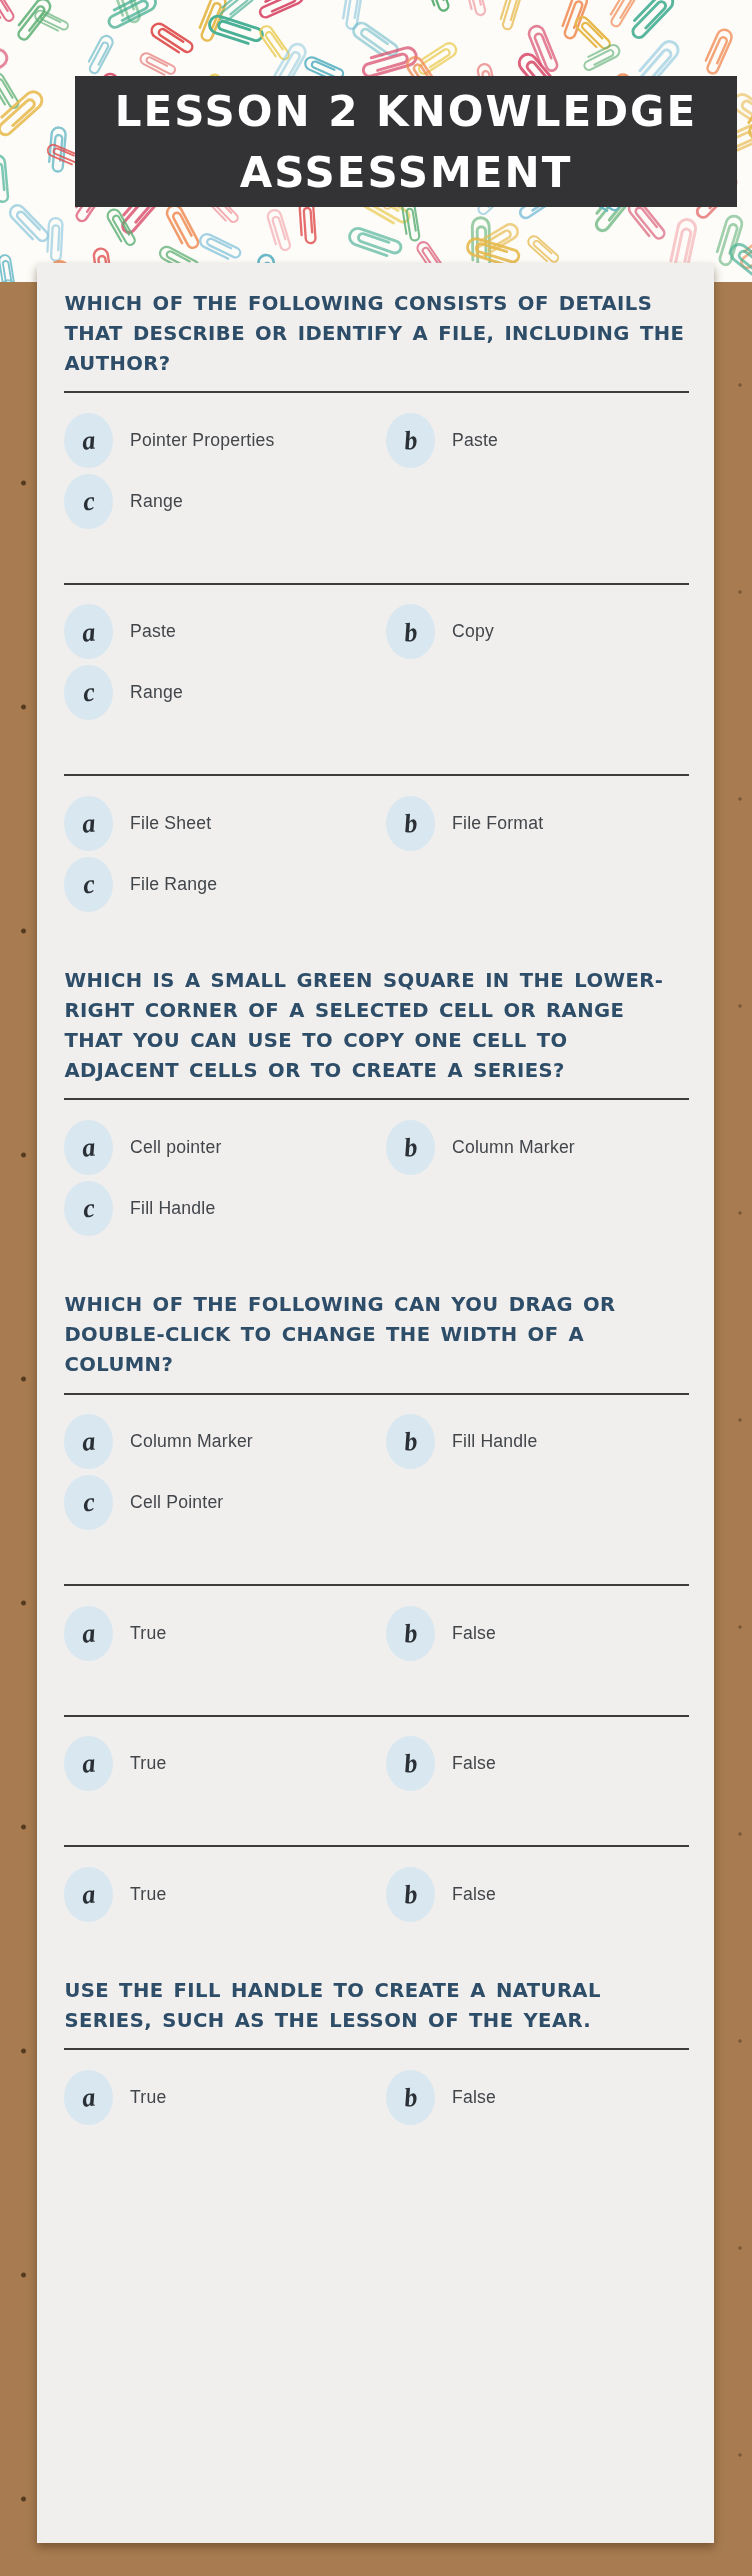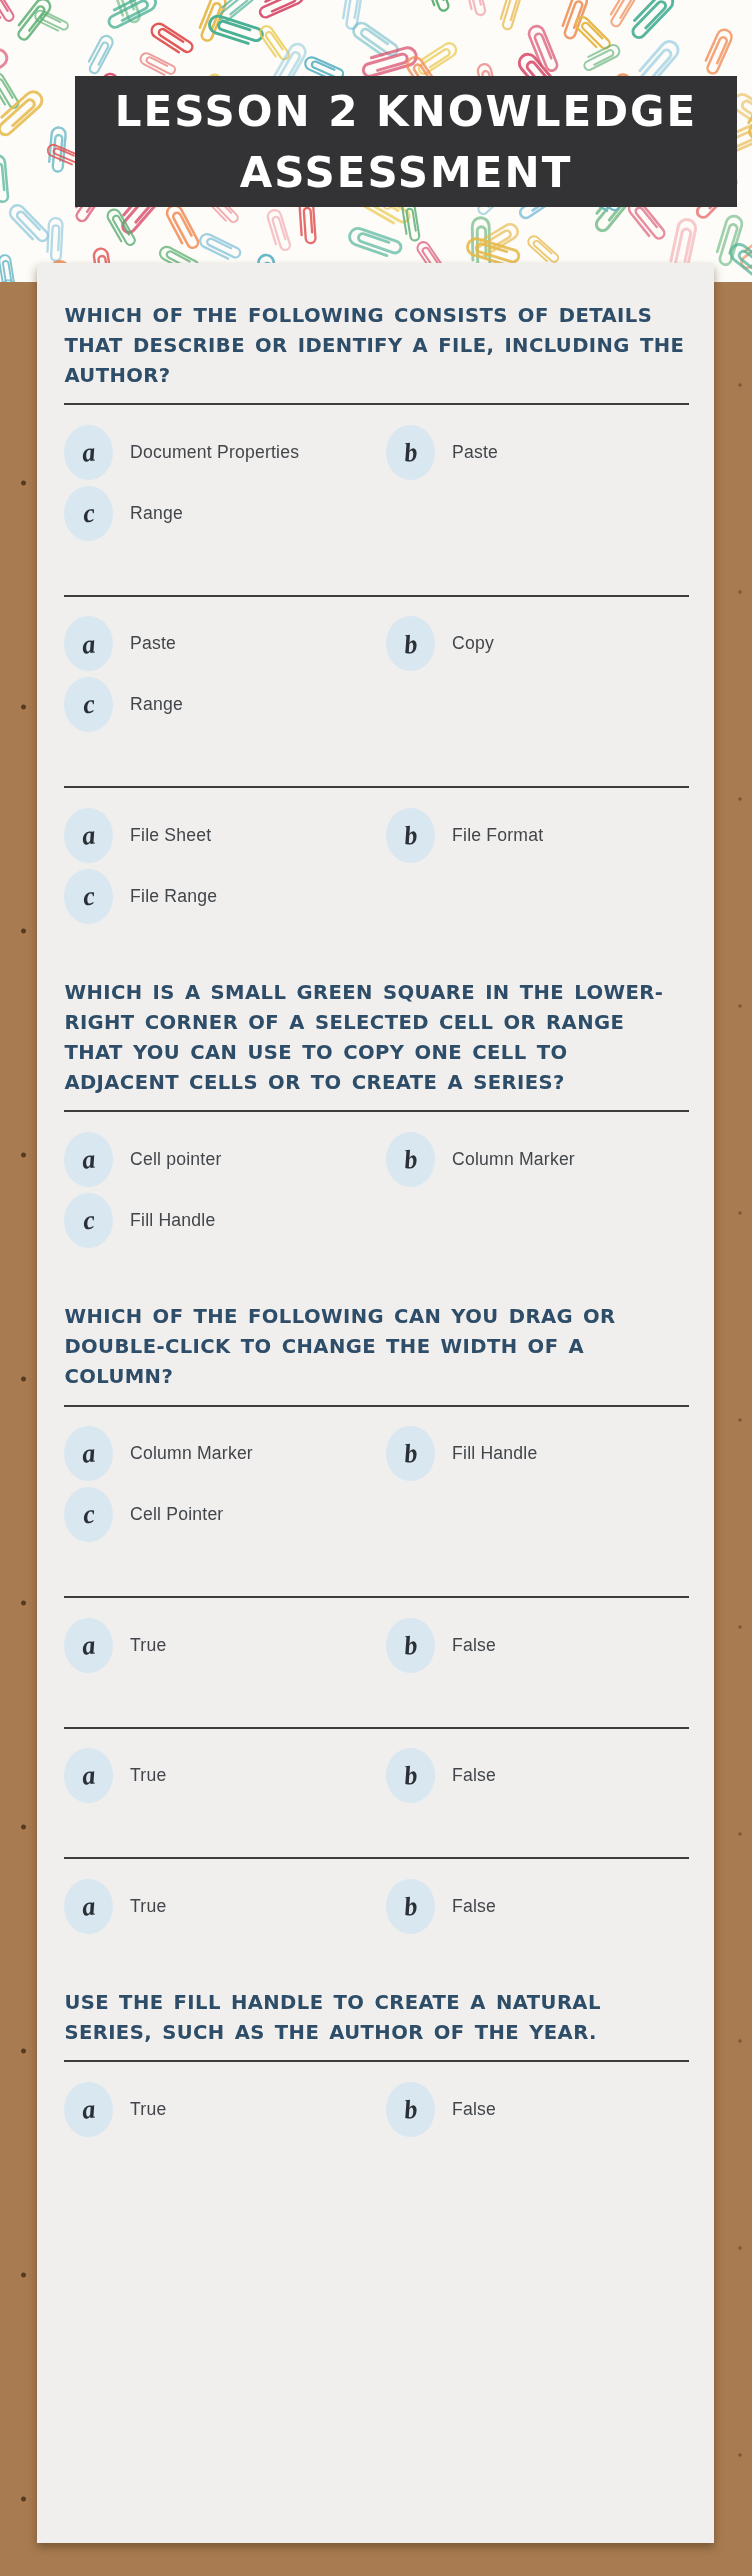--- a/index.html
+++ b/index.html
@@ -41,21 +41,21 @@
     position:absolute; left:37px; top:263px; width:677px; height:2280px;
     background:#f0efed; padding:25.5px 25.5px 0 27.4px;
     box-shadow:0 4.9px 8.8px rgba(60,38,15,.45);
   }
 
   .question { margin-bottom:54px; }
   .q-title {
     font-family:"DejaVu Sans", sans-serif;
     font-weight:700; font-size:19.6px; line-height:30px;
     letter-spacing:0.4px; word-spacing:2.9px;
-    color:#2e4d68; margin-bottom:12.7px;margin-top:12px;
+    color:#2e4d68; margin-bottom:12.7px;
   }
   .q-divider { border-top:2px solid #3d3d3d; height:0; }
   .q-options {
     margin-top:19.6px; display:grid; grid-template-columns:322px 1fr; row-gap:5.9px;
   }
   .option { display:flex; align-items:center; height:55px; cursor:pointer; }
   .opt-circle {
     flex:0 0 auto; width:49px; height:55px; border-radius:50%;
     background:#d9e7f0; display:flex; align-items:center; justify-content:center;
   }
@@ -216,21 +216,21 @@
 
   <div class="card" id="card">
   <section class="question">
     <h2 class="q-title">WHICH OF THE FOLLOWING CONSISTS OF DETAILS THAT DESCRIBE OR IDENTIFY A FILE, INCLUDING THE AUTHOR?</h2>
     <div class="q-divider"></div>
     <div class="q-options">
   <div class="option">
     <span class="opt-circle">
       <span class="opt-letter">a</span>
     </span>
-    <span class="opt-label">Document Properties</span>
+    <span class="opt-label">Pointer Properties</span>
   </div>
 
   <div class="option">
     <span class="opt-circle">
       <span class="opt-letter">b</span>
     </span>
     <span class="opt-label">Paste</span>
   </div>
 
   <div class="option">
@@ -399,21 +399,21 @@
   <div class="option">
     <span class="opt-circle">
       <span class="opt-letter">b</span>
     </span>
     <span class="opt-label">False</span>
   </div>
 </div>
   </section>
 
   <section class="question">
-    <h2 class="q-title">USE THE FILL HANDLE TO CREATE A NATURAL SERIES, SUCH AS THE AUTHOR OF THE YEAR.</h2>
+    <h2 class="q-title">USE THE FILL HANDLE TO CREATE A NATURAL SERIES, SUCH AS THE LESSON OF THE YEAR.</h2>
     <div class="q-divider"></div>
     <div class="q-options">
   <div class="option">
     <span class="opt-circle">
       <span class="opt-letter">a</span>
     </span>
     <span class="opt-label">True</span>
   </div>
 
   <div class="option">

